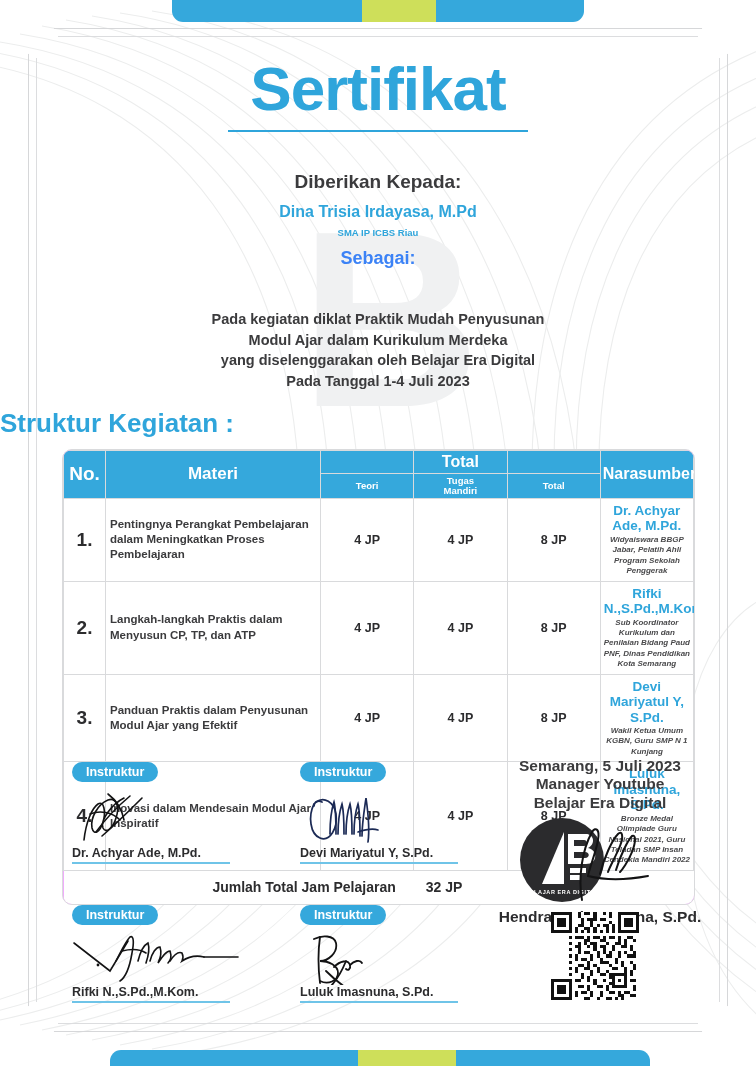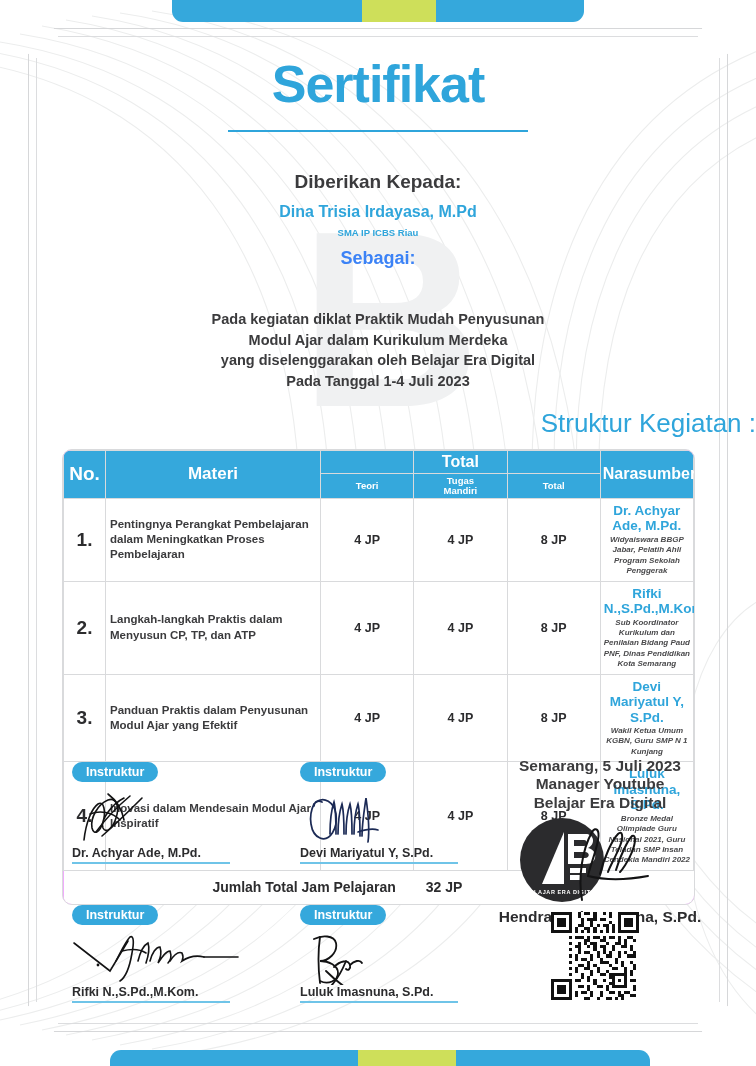--- a/index.html
+++ b/index.html
@@ -101,21 +101,21 @@
   
   .content {
     position: absolute;
     left: 0; top: 0; width: 756px; height: 1066px;
     z-index: 3;
   }
 
   .cert-title {
     position: absolute; left: 0; top: 58px; width: 756px;
     text-align: center;
-    font-size: 52px; font-weight: 800;
+    font-size: 62px; font-weight: 800;
     color: #2FA5DB;
     letter-spacing: -1px;
     line-height: 1;
   }
   .title-rule {
     position: absolute;
     left: 228px; top: 130px; width: 300px; height: 2px;
     background: #2FA5DB;
   }
   .cert-no {
@@ -145,21 +145,21 @@
     text-align: center; font-size: 32px; font-weight: 800; color: #2FA5DB;
     line-height: 1.05;
   }
   .desc {
     position: absolute; left: 0; top: 309px; width: 756px;
     text-align: center; font-size: 14.5px; font-weight: 700; color: #3b3b3d;
     line-height: 1.42;
   }
   .struktur-heading {
     position: absolute; left: 0; top: 408px; width: 756px;
-    text-align: right; font-size: 26px; font-weight: 400; color: #2FA5DB;
+    text-align: left; font-size: 26px; font-weight: 700; color: #2FA5DB;
   }
 
   
   .table-wrap {
     position: absolute;
     left: 62px; top: 449px;
     width: 633px;
     border: 1px solid #d9dadc;
     border-radius: 10px;
     overflow: hidden;

